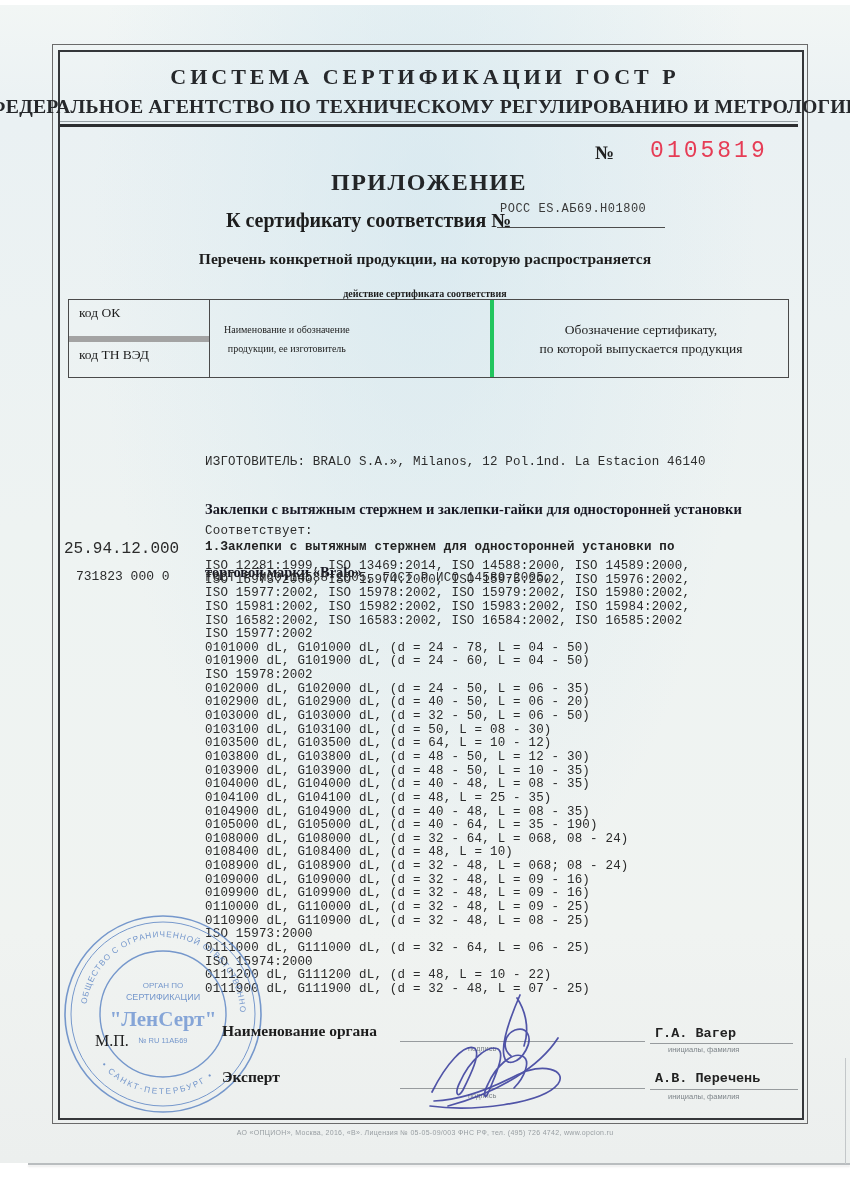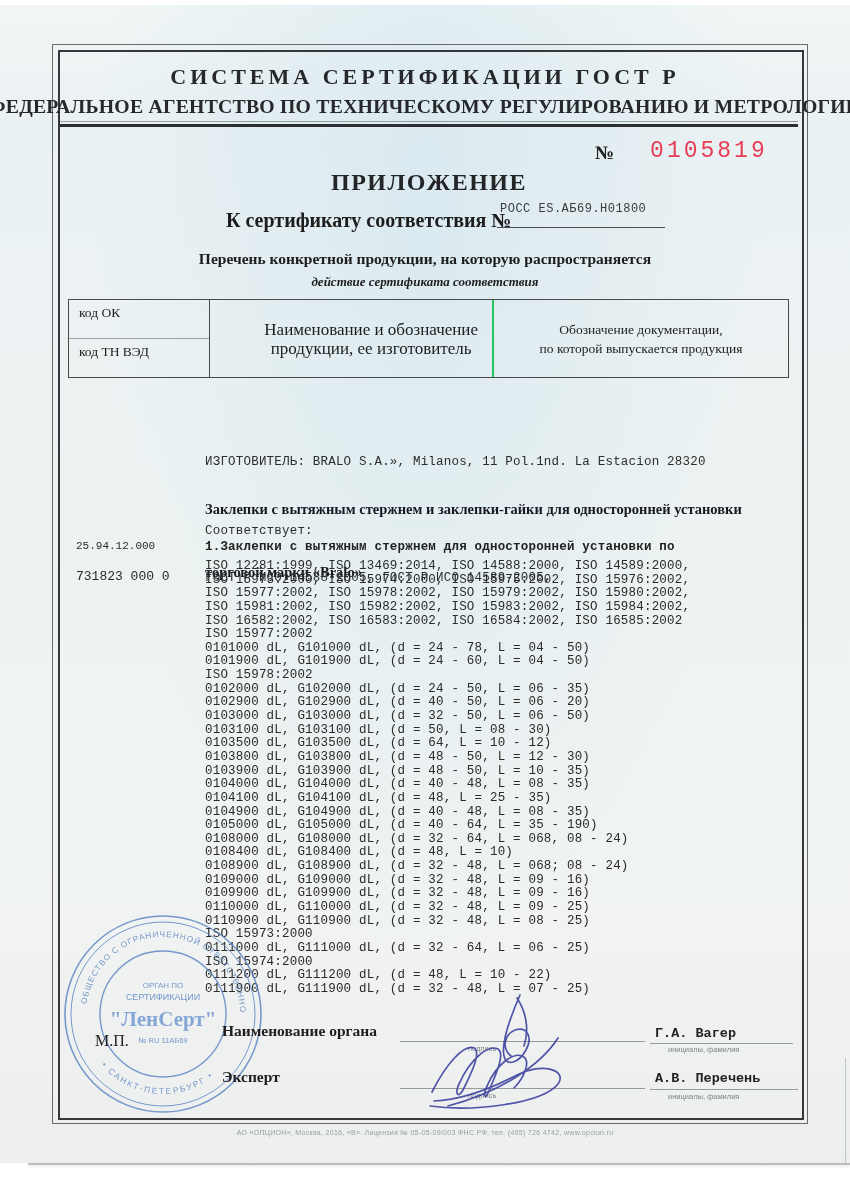--- a/index.html
+++ b/index.html
@@ -30,30 +30,30 @@
   .doc-title{top:64px;font-size:22px;letter-spacing:4px;color:#26282b;}
   .doc-subtitle{top:96px;font-size:19px;letter-spacing:0.2px;color:#26282b;transform:scaleX(1.04);}
   .blank-number{top:138px;left:595px;display:flex;align-items:flex-start;}
   .blank-number .no-sign{font-size:19px;font-weight:bold;color:#222;margin-right:16px;margin-top:4px;}
   .blank-number .digits{font-family:"Liberation Mono",monospace;font-size:23px;letter-spacing:3px;font-weight:normal;margin-left:20px;}
   .appendix-title{top:169px;font-size:24px;letter-spacing:1.5px;color:#232527;margin-left:8px;}
   .cert-label{top:209px;left:226px;font-size:20px;}
   .cert-value{top:202px;left:500px;font-size:12px;color:#3a3a3a;letter-spacing:0.5px;}
   .cert-underline{top:227px;left:497px;width:168px;border-top:1px solid #4c4c4c;height:0;}
   .list-title-1{top:250px;font-size:15.5px;}
-  .list-title-2{top:274px;font-size:13px;font-style:italic;}
+  .list-title-2{top:288px;font-size:10px;}
 
   .head-table{position:absolute;left:68px;top:299px;width:719px;height:77px;border:1px solid #4a4a4a;display:flex;}
   .col-codes{width:140px;border-right:1px solid #4a4a4a;display:flex;flex-direction:column;}
   .col-codes .cell{flex:1;padding:5px 0 0 10px;font-size:13.5px;}
-  .col-codes .cell:first-child{border-bottom:1px solid #a3a3a3;}
-  .col-mid{width:284px;border-right:2px solid #22c55e;display:flex;align-items:center;justify-content:flex-end;text-align:center;font-size:17px;line-height:19px;padding:0 14px;box-sizing:border-box;}
+  .col-codes .cell:first-child{border-bottom:6px solid #a3a3a3;}
+  .col-mid{width:284px;border-right:4px solid #22c55e;display:flex;align-items:center;justify-content:flex-start;text-align:center;font-size:10px;line-height:19px;padding:0 14px;box-sizing:border-box;}
   .col-right{flex:1;display:flex;align-items:center;justify-content:center;text-align:center;font-size:13.5px;line-height:19px;padding:0 14px;box-sizing:border-box;}
 
-  .code-ok{left:76px;top:540px;font-size:11px;color:#2b2b2b;}
+  .code-ok{left:64px;top:540px;font-size:16px;color:#2b2b2b;}
   .code-tnved{left:76px;top:569px;font-size:13px;color:#2b2b2b;}
 
   .manu{left:205px;top:409px;font-size:12.5px;line-height:21.5px;color:#2d2d2d;letter-spacing:0.2px;white-space:pre;}
   .product{left:205px;top:457px;font-size:14.5px;line-height:21px;color:#181823;white-space:pre;}
   .conform{left:205px;top:493px;font-size:12.5px;line-height:15.6px;color:#2d2d2d;letter-spacing:0.2px;white-space:pre;}
   .item1{left:205px;top:540px;font-size:12.5px;font-weight:bold;color:#222;letter-spacing:0.2px;white-space:pre;}
   .speclist{left:205px;top:560px;font-size:12.5px;line-height:13.65px;color:#2a2a2a;letter-spacing:0.2px;white-space:pre;}
   .speclist div{height:13.65px;}
 
   .sig-role-1{left:222px;top:1022px;font-size:15.5px;}
@@ -111,30 +111,30 @@
   <div class="head-table">
     <div class="col-codes">
       <div class="cell">код ОК</div>
       <div class="cell">код ТН ВЭД</div>
     </div>
     <div class="col-mid">
       <div><span>Наименование и обозначение</span><br>
       <span>продукции, ее изготовитель</span></div>
     </div>
     <div class="col-right">
-      <div><span>Обозначение документации,</span><br>
+      <div><span>Обозначение сертификату,</span><br>
       <span>по которой выпускается продукция</span></div>
     </div>
   </div>
 
   <div class="abs mono code-ok">25.94.12.000</div>
   <div class="abs mono code-tnved">731823 000 0</div>
 
   <div class="abs mono manu">
-    <div>ИЗГОТОВИТЕЛЬ: BRALO S.A.», Milanos, 11 Pol.1nd. La Estacion 28320</div>
+    <div>ИЗГОТОВИТЕЛЬ: BRALO S.A.», Milanos, 12 Pol.1nd. La Estacion 46140</div>
   </div>
 
   <div class="abs serifb product">
     <div>Заклепки с вытяжным стержнем и заклепки-гайки для односторонней установки</div>
     <div>торговой марки «Bralo»</div>
   </div>
 
   <div class="abs mono conform">
     <div>Соответствует:</div>
     <div>ГОСТ Р ИСО 14588-2005, ГОСТ Р ИСО 14589-2005,</div>

